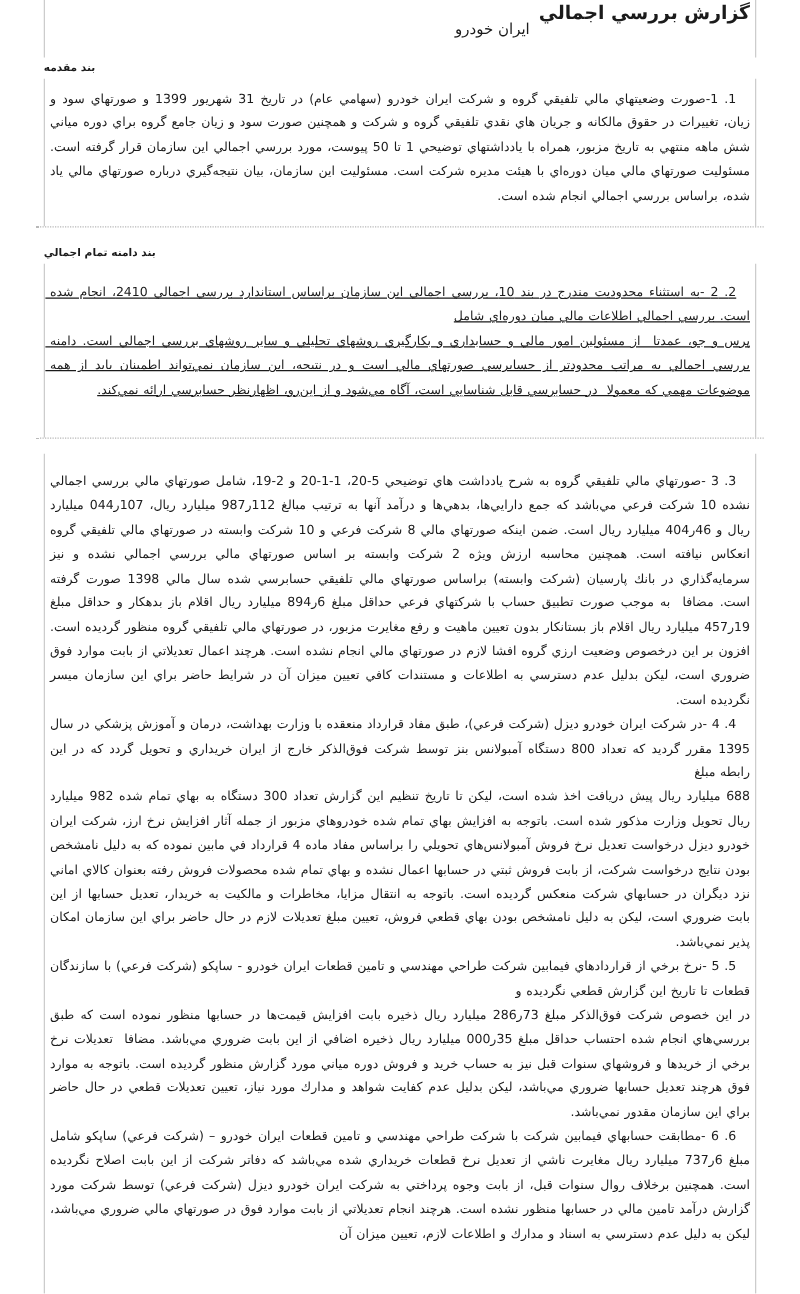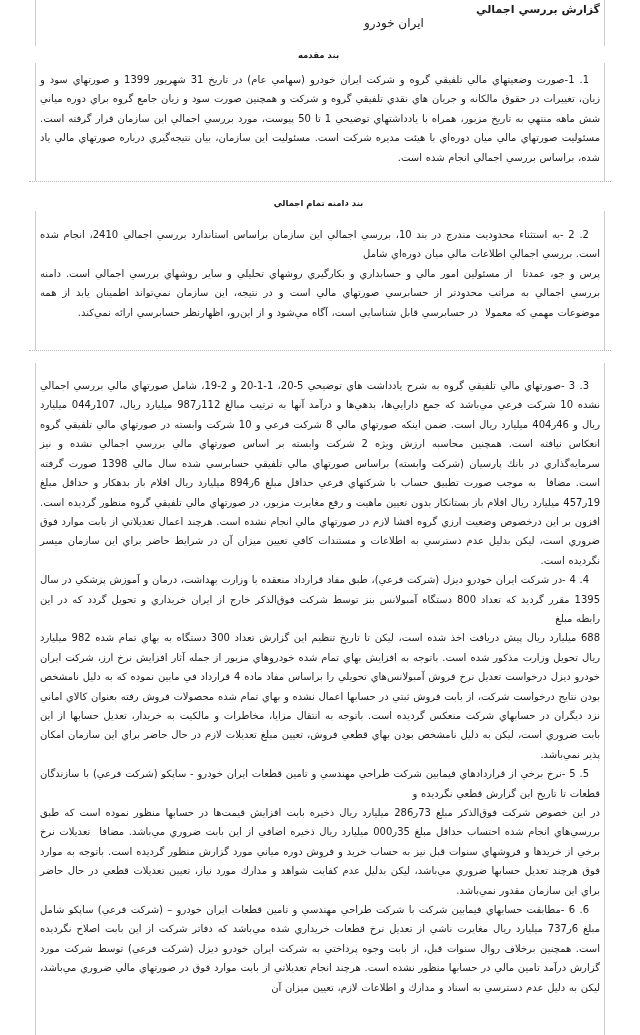--- a/index.html
+++ b/index.html
@@ -21,48 +21,48 @@
     border-right: 1px solid #cccccc;
     border-left: 1px solid #cccccc;
   }
   .header-block {
     height: 46px;
     padding: 4px 4px 0 4px;
     position: relative;
     box-sizing: border-box;
   }
   .report-title {
-    font-size: 11px;
+    font-size: 15px;
     font-weight: bold;
     text-align: right;
     line-height: 12px;
   }
   .addressee {
     font-size: 9px;
     text-align: right;
     line-height: 12px;
     margin-top: 2px;
   }
   .company {
     position: absolute;
     top: 16px;
     left: 328px;
     font-size: 12px;
     white-space: nowrap;
   }
   .section-label {
     font-size: 8.5px;
     font-weight: bold;
-    text-align: center;
+    text-align: left;
     padding: 4px 3px 3px 0;
     line-height: 10px;
   }
   .para-block { box-sizing: border-box; }
   .block-1 { padding: 7px 4px 14px 4px; }
-  .block-2 { padding: 14px 4px 28px 4px; }
+  .block-2 { padding: 14px 4px 28px 4px; text-decoration: underline; }
   .block-3 { padding: 13px 4px 6px 4px; flex: 1 1 auto; }
   .para {
     margin: 0;
     font-size: 10px;
     line-height: 19.4px;
     text-align: justify;
     white-space: pre-wrap;
     text-indent: 11px;
     word-spacing: 0.5px;
   }

